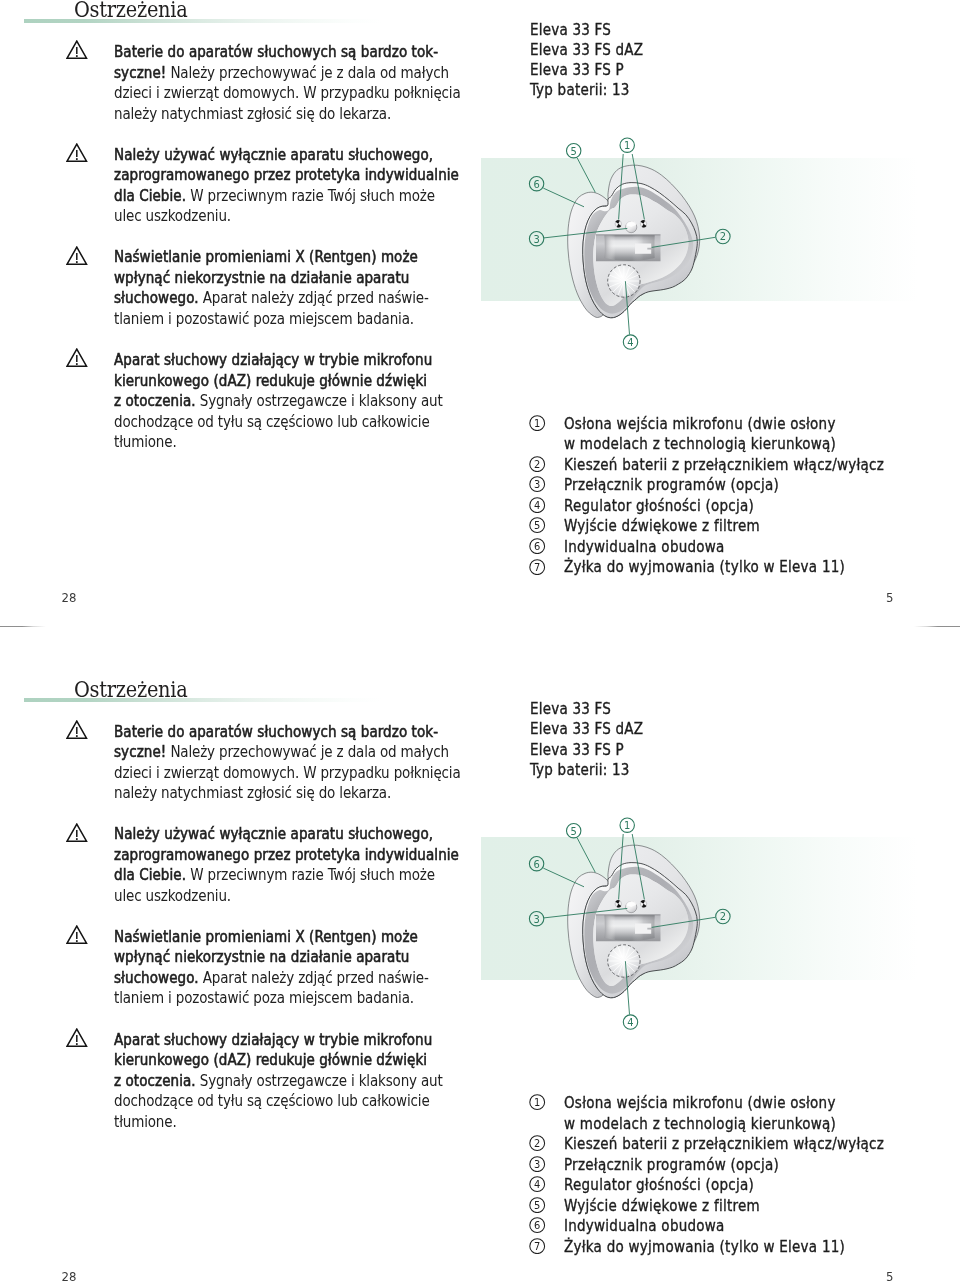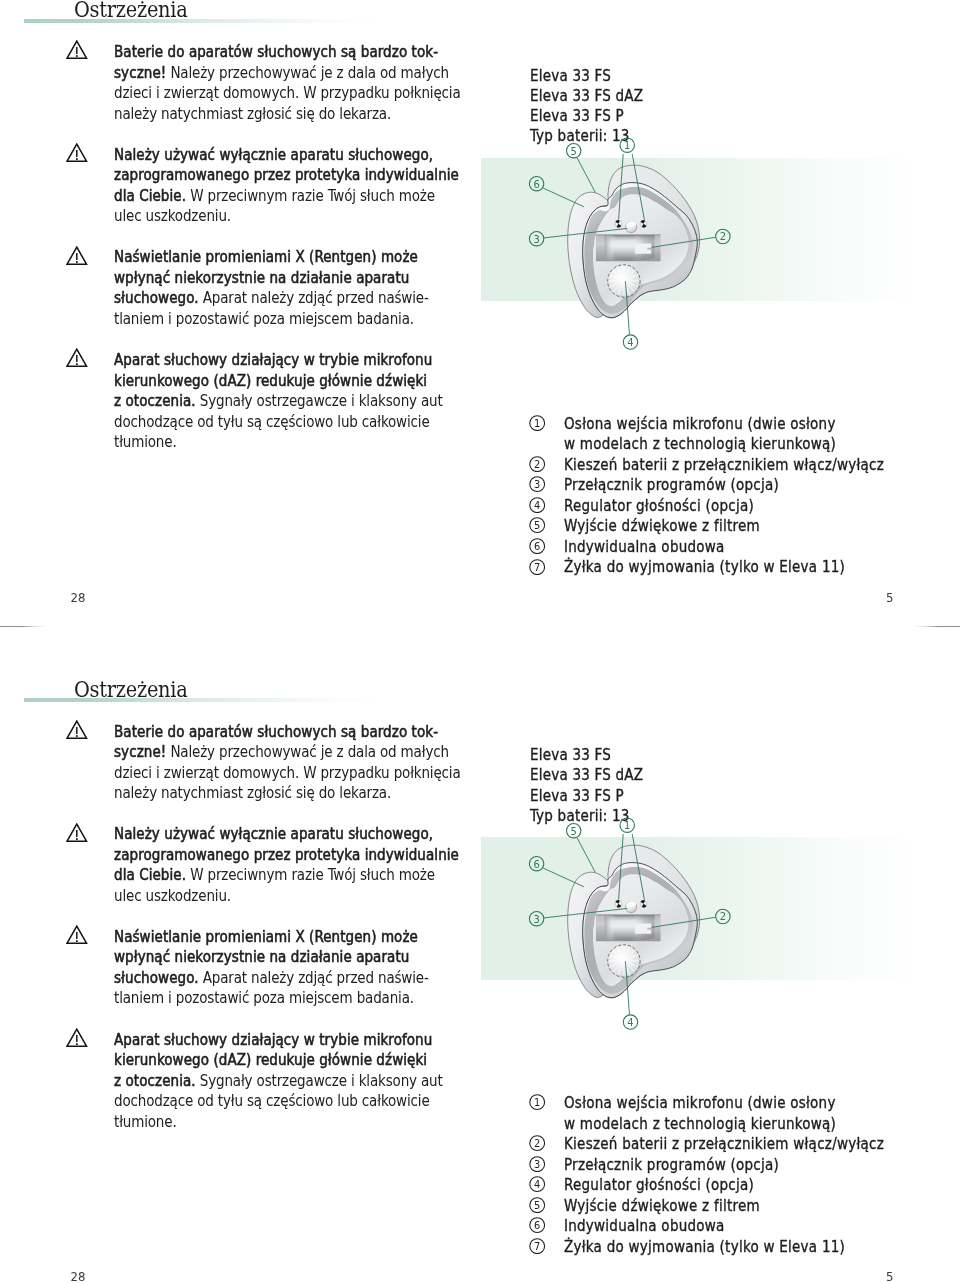--- a/index.html
+++ b/index.html
@@ -20,33 +20,33 @@
          font-size:21.5px;color:#201f1f;white-space:nowrap;font-weight:400;
          line-height:23px;letter-spacing:-0.25px;}
 
   .warn{position:absolute;left:64px;top:721.6px;}
   .wrow{position:relative;}
   .tri{position:absolute;left:2.3px;top:-1.7px;width:21.3px;height:19.3px;}
   .wtext{margin-left:50px;font-size:15px;line-height:20.53px;color:#212121;
          white-space:nowrap;letter-spacing:-0.16px;}
   .b{-webkit-text-stroke:0.52px #1d1d1d;letter-spacing:0.07px;}
 
-  .models{position:absolute;left:530px;top:745px;font-size:15px;line-height:20.3px;
+  .models{position:absolute;left:530px;top:699px;font-size:15px;line-height:20.3px;
           color:#1d1d1d;letter-spacing:0.22px;-webkit-text-stroke:0.34px #1d1d1d;}
   .band{position:absolute;left:481px;top:837px;width:437px;height:143px;
         background:linear-gradient(to right,#e1f0e8 0%,#e3f0e9 38%,#eef7f2 62%,#f8fcfa 82%,#ffffff 100%);}
   .figwrap{position:absolute;left:470px;top:809.5px;width:280px;height:230px;}
   .figwrap .figsvg{position:absolute;left:90px;top:25px;}
   .figwrap .calloutsvg{position:absolute;left:0;top:0;}
 
   .legend{position:absolute;left:529px;top:1093px;font-size:15px;line-height:20.53px;
           color:#1d1d1d;white-space:nowrap;letter-spacing:0.25px;-webkit-text-stroke:0.32px #1d1d1d;}
   .lrow{position:relative;padding-left:35px;}
   .lnum{position:absolute;left:0.4px;top:1.3px;}
-  .pgl{position:absolute;left:61.5px;top:1269.4px;font-size:13px;color:#3a3a3a;margin-left:9px;}
+  .pgl{position:absolute;left:61.5px;top:1269.4px;font-size:13px;color:#3a3a3a;}
   .pgr{position:absolute;left:886px;top:1269.4px;font-size:13px;color:#3a3a3a;}
   .sep{position:absolute;top:625.6px;height:1.3px;}
   .sepl{left:0;width:46px;background:linear-gradient(to right,#8f8f8f 0%,#909090 48%,#d8d8d8 72%,#ffffff 100%);}
   .sepr{left:914px;width:46px;background:linear-gradient(to left,#8f8f8f 0%,#909090 48%,#d8d8d8 72%,#ffffff 100%);}
 </style>
 </head>
 <body>
 
 <div id="root">
     <section class="page page-a">

